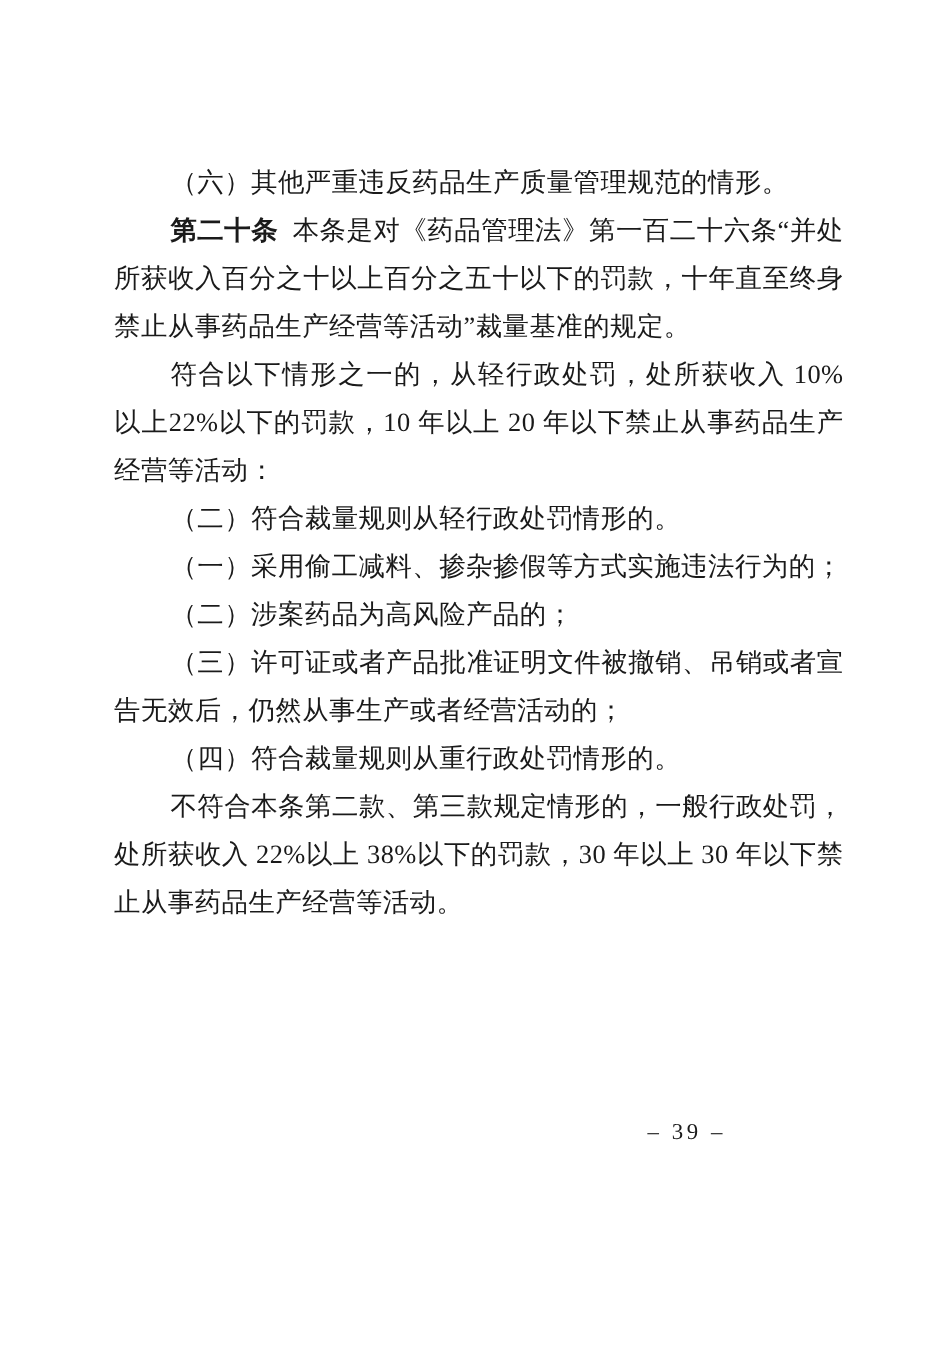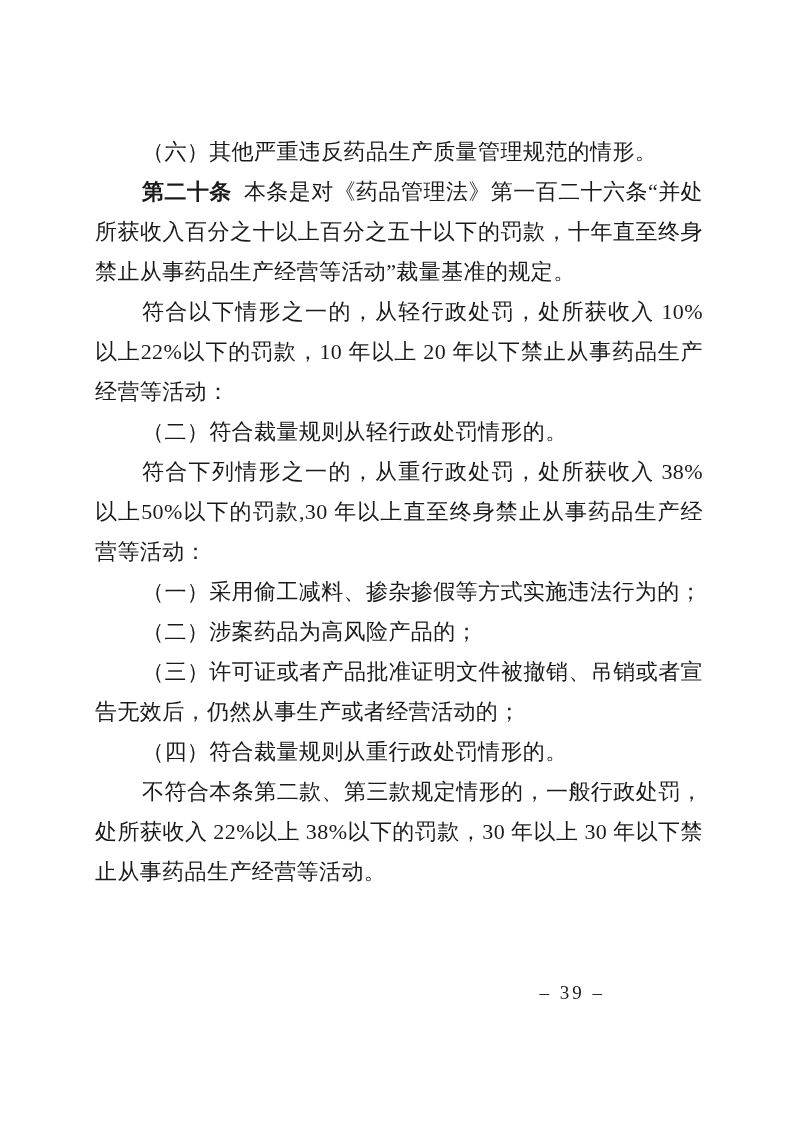--- a/index.html
+++ b/index.html
@@ -30,38 +30,37 @@
     text-indent: 47px;
     letter-spacing: 0.4px;
     word-break: break-all;
   }
   .article-lead {
     font-weight: bold;
     margin-right: 0.55em;
   }
   .page-footer {
     position: absolute;
-    top: 981px;
+    top: 932px;
     right: 98px;
     font-size: 19px;
     line-height: 24px;
     letter-spacing: 3px;
     color: #1a1a1a;
   }
 </style>
 </head>
 <body>
 
 <div class="page">
   <div class="doc-body">
       <p>（六）其他严重违反药品生产质量管理规范的情形。</p>
       <p><b class="article-lead">第二十条</b>本条是对《药品管理法》第一百二十六条“并处所获收入百分之十以上百分之五十以下的罚款，十年直至终身禁止从事药品生产经营等活动”裁量基准的规定。</p>
       <p>符合以下情形之一的，从轻行政处罚，处所获收入 10%以上22%以下的罚款，10 年以上 20 年以下禁止从事药品生产经营等活动：</p>
       <p>（二）符合裁量规则从轻行政处罚情形的。</p>
-      <p>符合下列情形之一的，从重行政处罚，处所获收入 38%以上50%以下的罚款,30 年以上直至终身禁止从事药品生产经营等活动：</p>
       <p>（一）采用偷工减料、掺杂掺假等方式实施违法行为的；</p>
       <p>（二）涉案药品为高风险产品的；</p>
       <p>（三）许可证或者产品批准证明文件被撤销、吊销或者宣告无效后，仍然从事生产或者经营活动的；</p>
       <p>（四）符合裁量规则从重行政处罚情形的。</p>
       <p>不符合本条第二款、第三款规定情形的，一般行政处罚，处所获收入 22%以上 38%以下的罚款，30 年以上 30 年以下禁止从事药品生产经营等活动。</p>
     </div>
   <div class="page-footer">
     <span>– 39 –</span>
   </div>
 </div>

